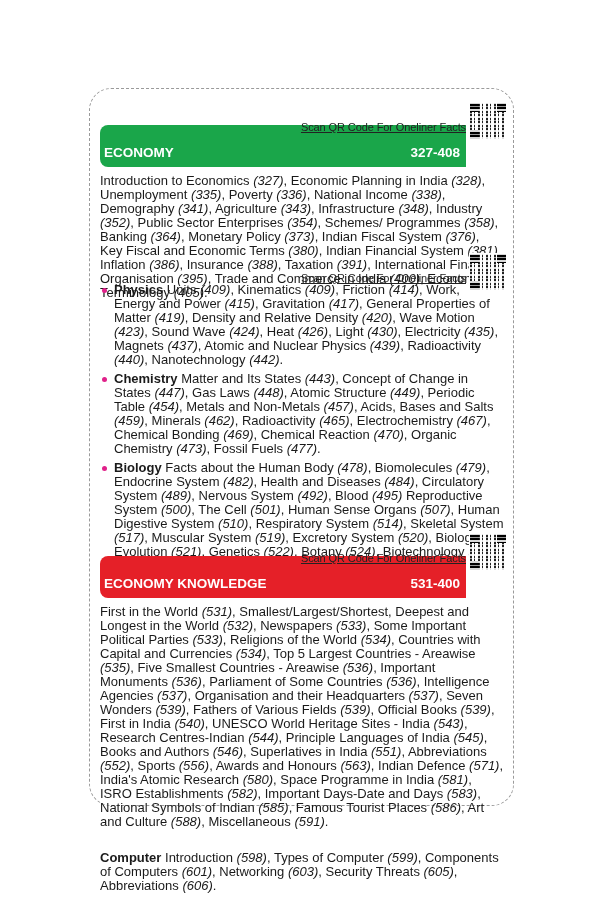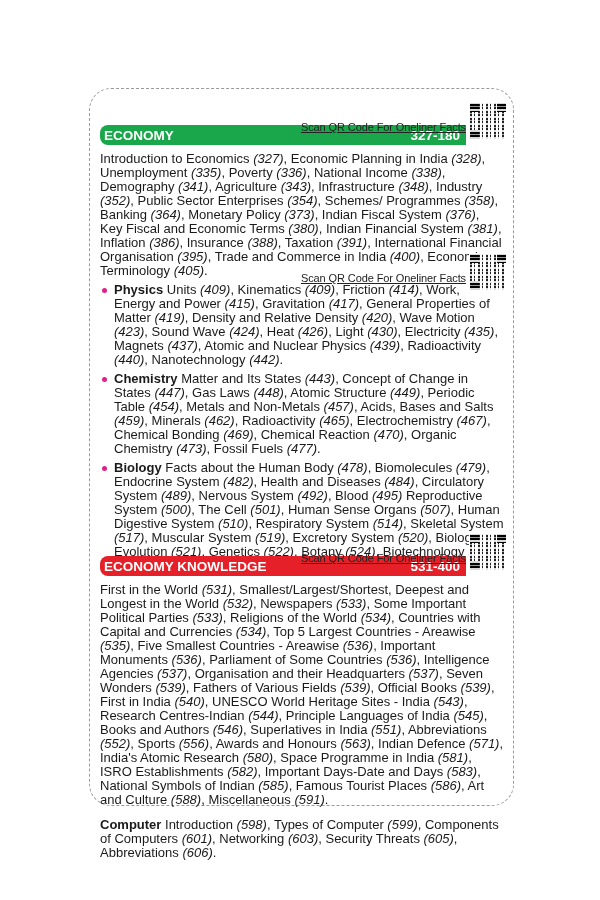--- a/index.html
+++ b/index.html
@@ -21,23 +21,23 @@
       repeating-linear-gradient(0deg, #fff 0 3px, rgba(0,0,0,0) 3px 5px);
     background-blend-mode: normal;
     outline: 1px solid #fff;
   }
   .qr::after {
     content: ""; position: absolute; inset: 0;
     background: repeating-linear-gradient(0deg, rgba(255,255,255,0.85) 0 2px, rgba(255,255,255,0) 2px 4px, rgba(255,255,255,0.6) 4px 5px, rgba(255,255,255,0) 5px 7px);
     mix-blend-mode: normal;
   }
   .bar {
-    height: 20px; border-radius: 0 0 0 8px; margin-right: 40px;
+    height: 30px; border-radius: 0 0 0 8px; margin-right: 40px;
     display: flex; align-items: center; justify-content: space-between;
-    padding: 0 6px 0 4px; color: #fff; font-weight: bold; font-size: 13.5px;
+    padding: 12px 6px 0 4px; color: #fff; font-weight: bold; font-size: 13.5px;
     border-top-left-radius: 8px;
   }
   .bar.green { background: #1aa64a; }
   .bar.orange { background: #f08a24; }
   .bar.red { background: #e52028; }
   .body-text { font-size: 13px; line-height: 14px; margin-top: 7px; padding-right: 2px; }
   .body-text i { font-style: italic; }
   .item { display: flex; margin-bottom: 5px; }
   .bullet { width: 5px; height: 5px; border-radius: 50%; background: #e0218a; margin: 5px 7px 0 2px; flex: none; }
   .item-text b { font-weight: bold; }
@@ -47,21 +47,21 @@
 
 <div class="frame"></div>
 
 <div class="section" style="top:103px;">
   <div class="qr-row">
     <span class="qr-caption">Scan QR Code For Oneliner Facts</span>
     <div class="qr"></div>
   </div>
   <div class="bar green">
     <span>ECONOMY</span>
-    <span>327-180</span>
+    <span>327-408</span>
   </div>
   <div class="body-text">Introduction to Economics <i>(327)</i>, Economic Planning in India <i>(328)</i>, Unemployment <i>(335)</i>, Poverty <i>(336)</i>, National Income <i>(338)</i>, Demography <i>(341)</i>, Agriculture <i>(343)</i>, Infrastructure <i>(348)</i>, Industry  <i>(352)</i>, Public Sector Enterprises <i>(354)</i>, Schemes/ Programmes <i>(358)</i>, Banking <i>(364)</i>, Monetary Policy <i>(373)</i>, Indian Fiscal System <i>(376)</i>, Key Fiscal and Economic Terms <i>(380)</i>, Indian Financial System <i>(381)</i>, Inflation <i>(386)</i>, Insurance <i>(388)</i>, Taxation <i>(391)</i>, International Financial Organisation <i>(395)</i>, Trade and Commerce in India <i>(400)</i>, Economic Terminology  <i>(405)</i>.</div>
 </div>
 
 <div class="section" style="top:254px;">
   <div class="qr-row">
     <span class="qr-caption">Scan QR Code For Oneliner Facts</span>
     <div class="qr"></div>
   </div>
   <div class="body-text">
@@ -83,16 +83,16 @@
 <div class="section" style="top:534px;">
   <div class="qr-row">
     <span class="qr-caption">Scan QR Code For Oneliner Facts</span>
     <div class="qr"></div>
   </div>
   <div class="bar red">
     <span>ECONOMY KNOWLEDGE</span>
     <span>531-400</span>
   </div>
   <div class="body-text">First in the World <i>(531)</i>, Smallest/Largest/Shortest, Deepest and Longest in the World <i>(532)</i>, Newspapers <i>(533)</i>, Some Important Political Parties <i>(533)</i>, Religions of the World <i>(534)</i>, Countries with Capital and Currencies <i>(534)</i>, Top 5 Largest Countries - Areawise <i>(535)</i>, Five Smallest Countries - Areawise <i>(536)</i>, Important Monuments <i>(536)</i>, Parliament of Some Countries <i>(536)</i>, Intelligence Agencies <i>(537)</i>, Organisation and their Headquarters <i>(537)</i>, Seven Wonders <i>(539)</i>, Fathers of Various Fields <i>(539)</i>, Official Books <i>(539)</i>, First in India <i>(540)</i>, UNESCO World Heritage Sites - India <i>(543)</i>, Research Centres-Indian <i>(544)</i>, Principle Languages of India <i>(545)</i>, Books and Authors <i>(546)</i>, Superlatives in India <i>(551)</i>, Abbreviations <i>(552)</i>, Sports <i>(556)</i>, Awards and Honours <i>(563)</i>, Indian Defence <i>(571)</i>, India's Atomic Research <i>(580)</i>, Space Programme in India <i>(581)</i>, ISRO Establishments <i>(582)</i>, Important Days-Date and Days <i>(583)</i>, National Symbols of Indian <i>(585)</i>, Famous Tourist Places <i>(586)</i>, Art and Culture <i>(588)</i>, Miscellaneous <i>(591)</i>.</div>
-  <div class="body-text" style="margin-top:11px;">
+  <div class="body-text" style="margin-top:22px;">
     <b>Computer</b> <span>Introduction <i>(598)</i>, Types of Computer <i>(599)</i>, Components of Computers <i>(601)</i>, Networking <i>(603)</i>, Security Threats <i>(605)</i>, Abbreviations <i>(606)</i>.</span>
   </div>
 </div>
 
 </body></html>

